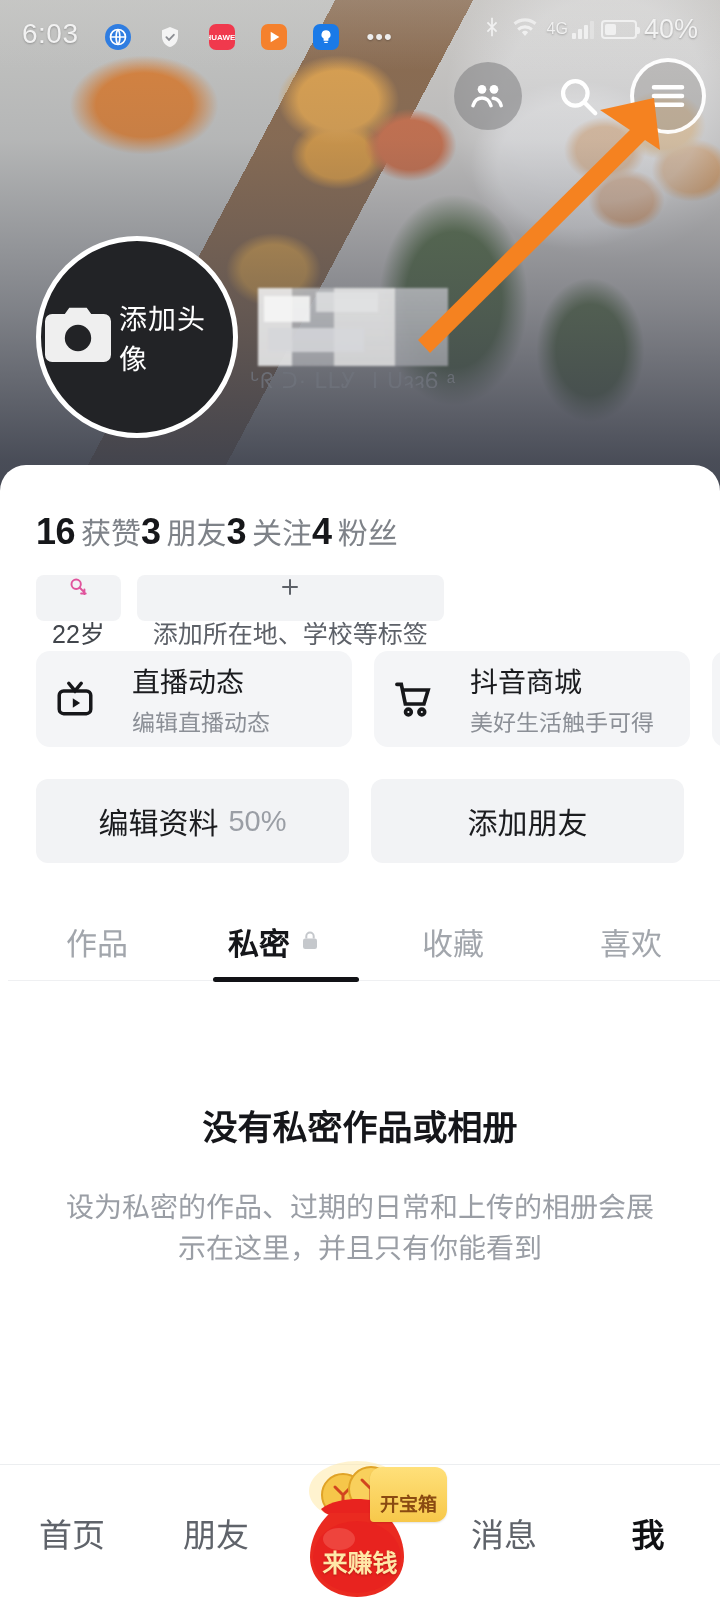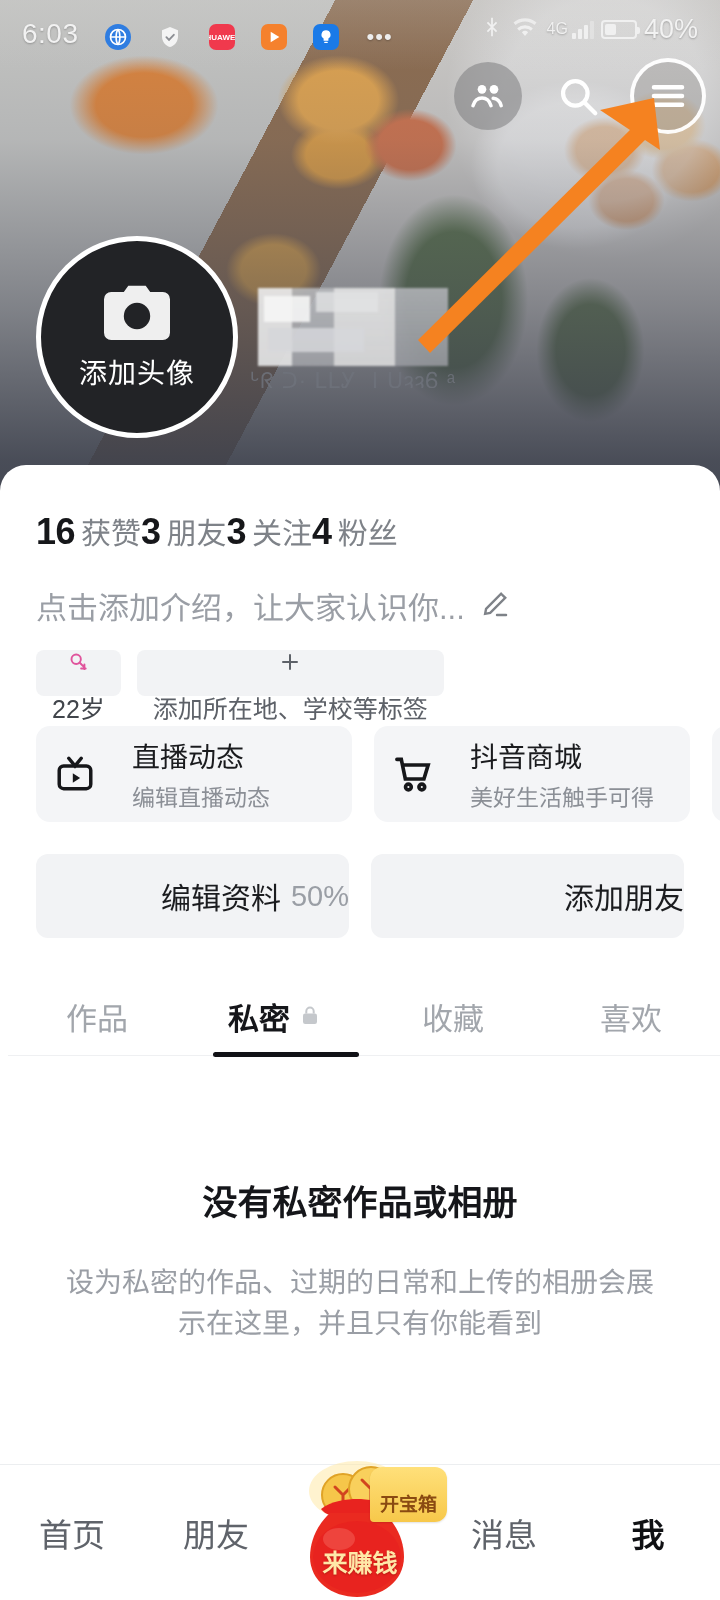--- a/index.html
+++ b/index.html
@@ -120,21 +120,21 @@
     position:absolute; left:250px; top:362px; width:320px; height:26px; z-index:20;
     color:#6f737c; font-size:22px; letter-spacing:1px; opacity:.85;
     font-family:"Liberation Sans",sans-serif; white-space:nowrap; overflow:hidden;
   }
 
   
   .avatar-wrap{
     position:absolute; left:36px; top:236px; width:202px; height:202px; z-index:25;
     border-radius:50%; background:#222326;
     border:5px solid #ffffff;
-    display:flex; flex-direction:column; align-items:center; justify-content:center; gap:4px;
+    display:flex; flex-direction:row; align-items:center; justify-content:center; gap:4px;
   }
   .avatar-label{ color:#fff; font-size:28px; letter-spacing:1px; }
 
   
   .arrow-anno{
     position:absolute; left:0; top:0; width:720px; height:500px; z-index:38;
     pointer-events:none;
   }
 
   
@@ -173,21 +173,21 @@
   }
   .card-txt{ display:flex; flex-direction:column; gap:4px; }
   .card-t1{ font-size:28px; color:#1a1b1e; font-weight:500; }
   .card-t2{ font-size:23px; color:#8b8f96; }
   .card.ghost{ min-width:60px; width:60px; border-radius:14px 0 0 14px; }
 
   
   .actions{ display:flex; gap:22px; padding:32px 36px 0 36px; }
   .act-btn{
     flex:1; height:84px; border-radius:12px; background:#f2f3f5;
-    display:flex; align-items:center; justify-content:flex-end; gap:10px;
+    display:flex; align-items:center; justify-content:center; gap:10px;
   }
   .act-main{ font-size:30px; color:#1b1c1f; }
   .act-pct{ font-size:29px; color:#9a9ea5; }
 
   
   .tabs{
     display:flex; align-items:center; margin-top:40px; position:relative;
     border-bottom:1px solid #eff0f2; height:78px;margin-left:8px;
   }
   .tab{ flex:1; display:flex; align-items:center; justify-content:center; gap:8px; height:100%; }
@@ -357,29 +357,20 @@
       <div class="stat">
         <span class="stat-num">3</span>
         <span class="stat-lbl">关注</span>
       </div>
       <div class="stat">
         <span class="stat-num">4</span>
         <span class="stat-lbl">粉丝</span>
       </div>
     </div>
 
-    <div class="bio-row">
-      <span class="bio-text">点击添加介绍，让大家认识你...</span>
-      <span>
-        <svg width="32" height="32" viewBox="0 0 24 24" stroke="#7e8288" stroke-width="1.8" fill="none" stroke-linecap="round">
-          <path d="M16.6 4.3l3.1 3.1L8.4 18.7 4.6 19.4l.7-3.8z"></path>
-            <path d="M13.5 20.2h6.8"></path>
-        </svg>
-      </span>
-    </div>
 
     <div class="tags">
       <div class="tag age">
         <span>
           <svg width="22" height="24" viewBox="0 0 24 24" stroke="#E0549C" stroke-width="2.1" fill="none" stroke-linecap="round">
             <circle cx="10" cy="9" r="5.1"></circle>
               <path d="M13.7 12.6L20 19M15.4 19h5M19 14.8v5"></path>
           </svg>
         </span>
         <span>22岁</span>

